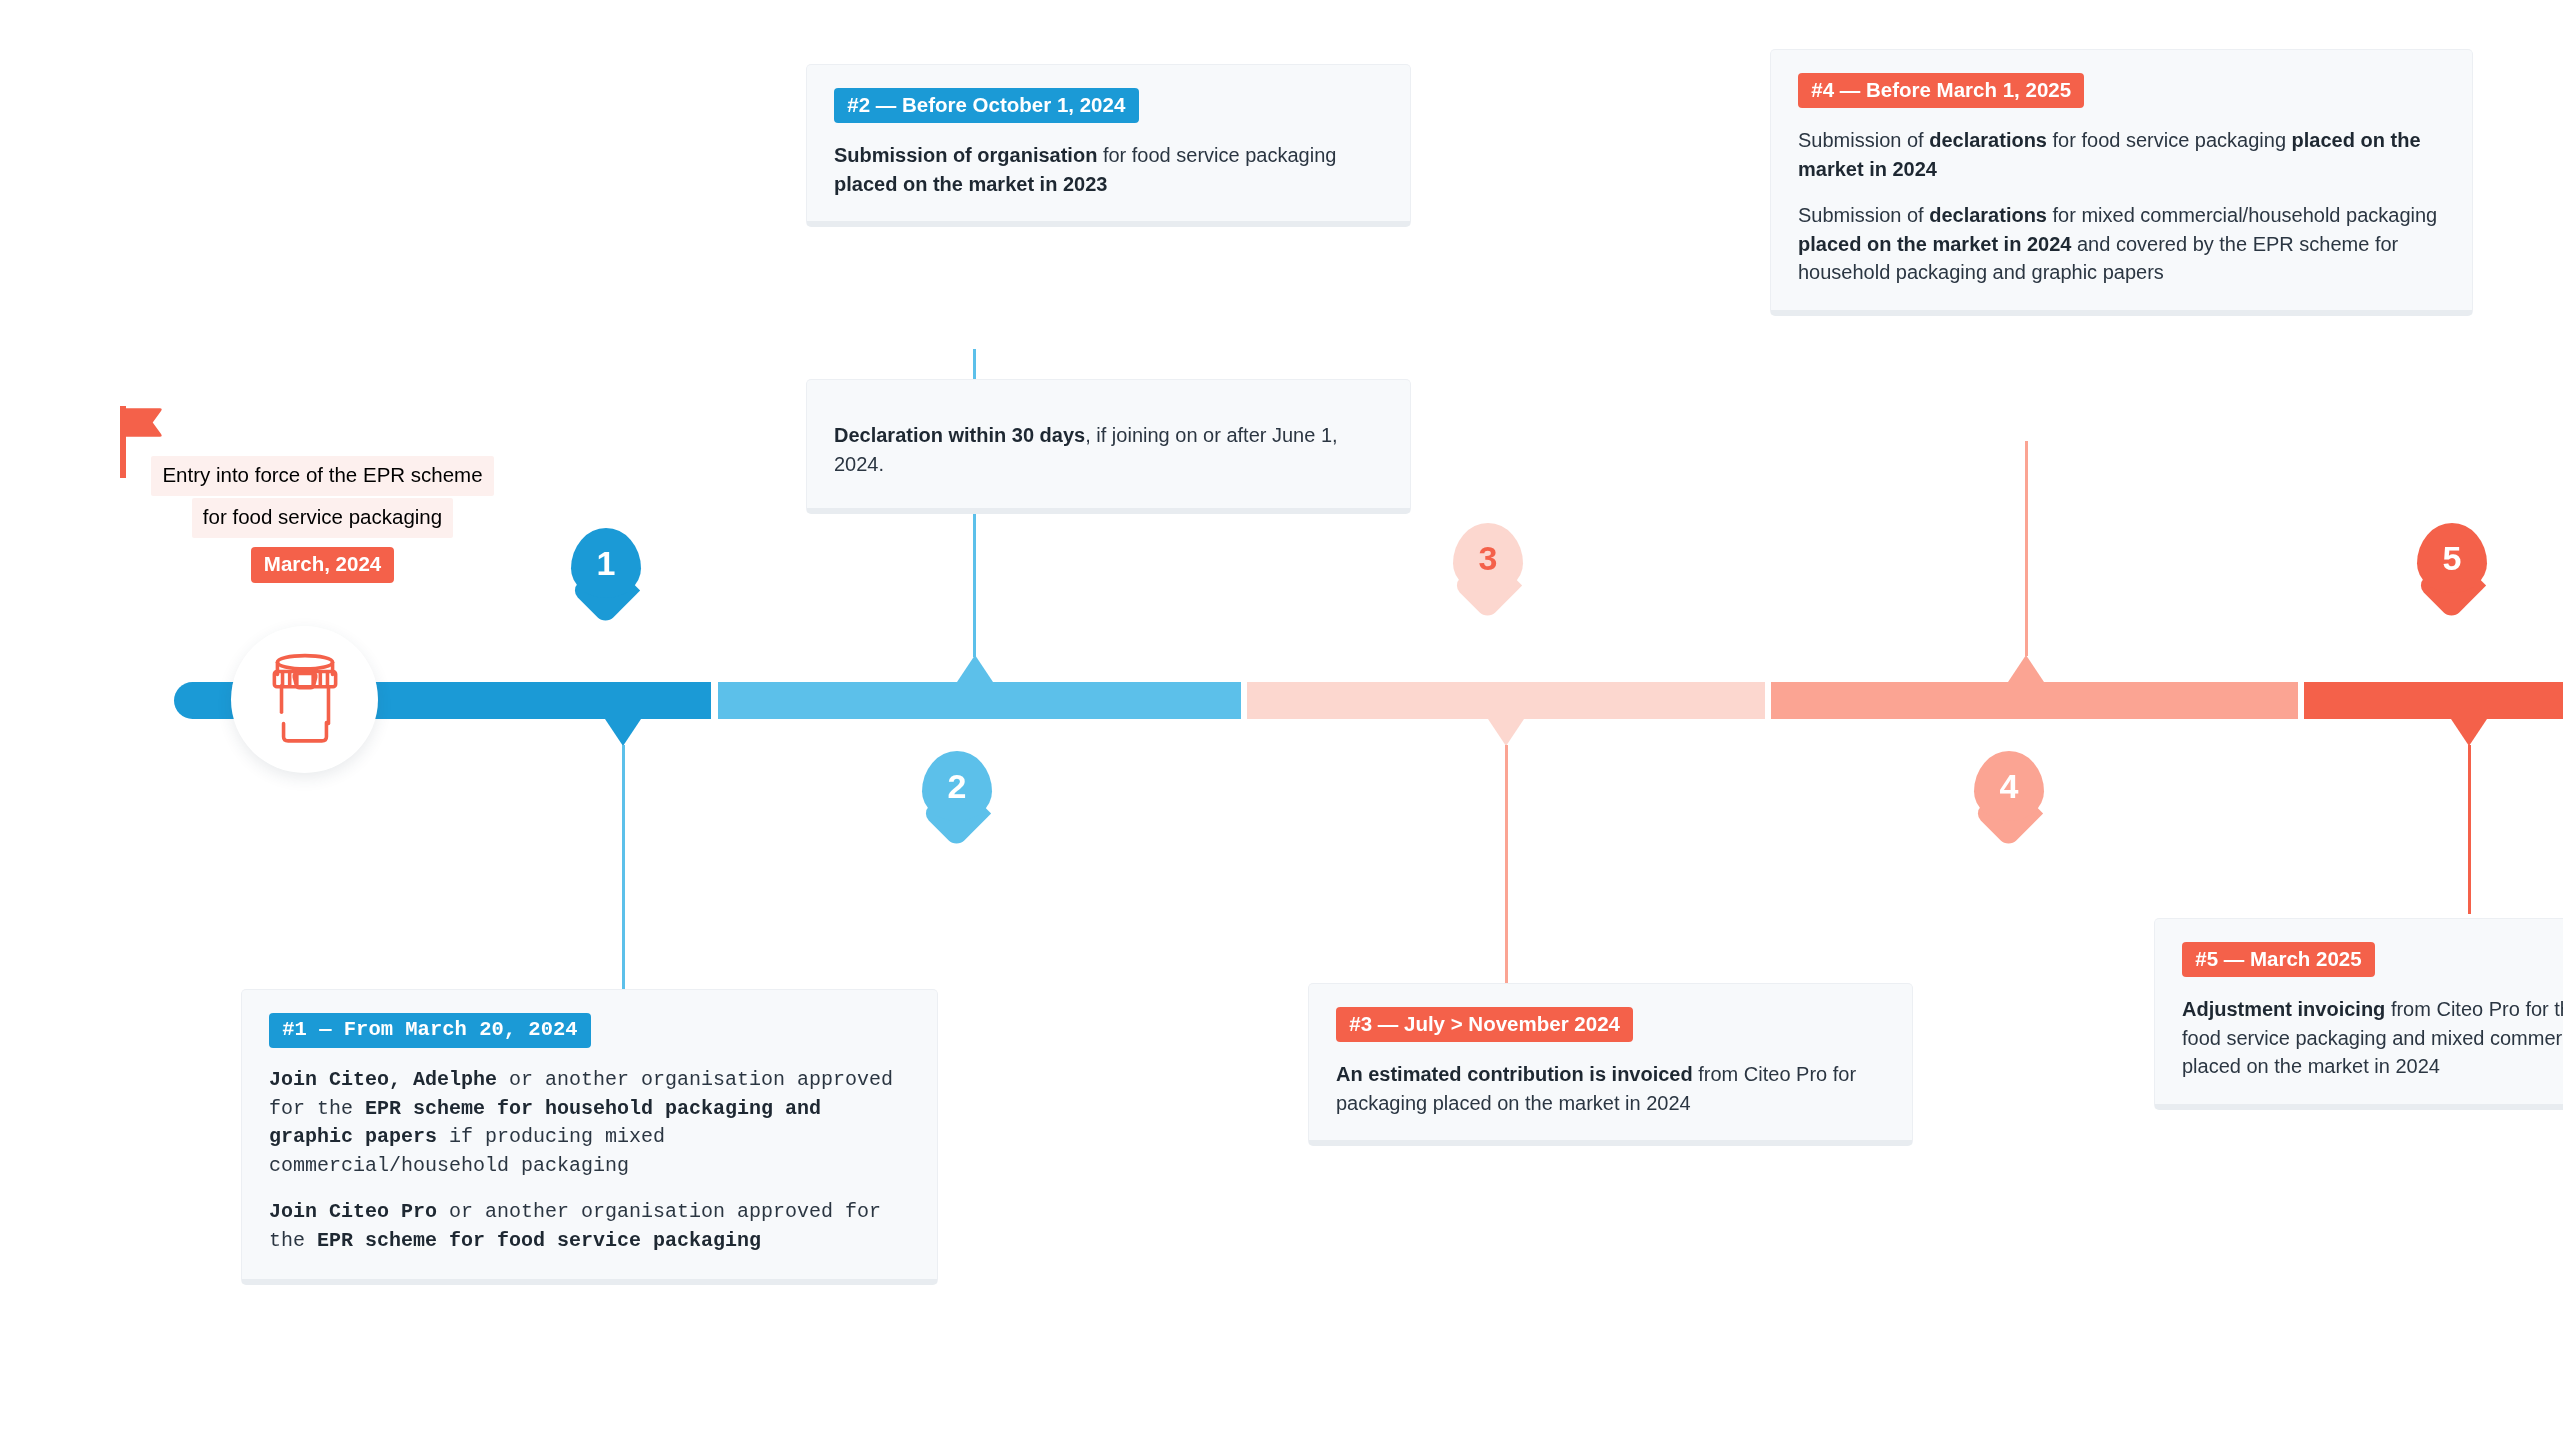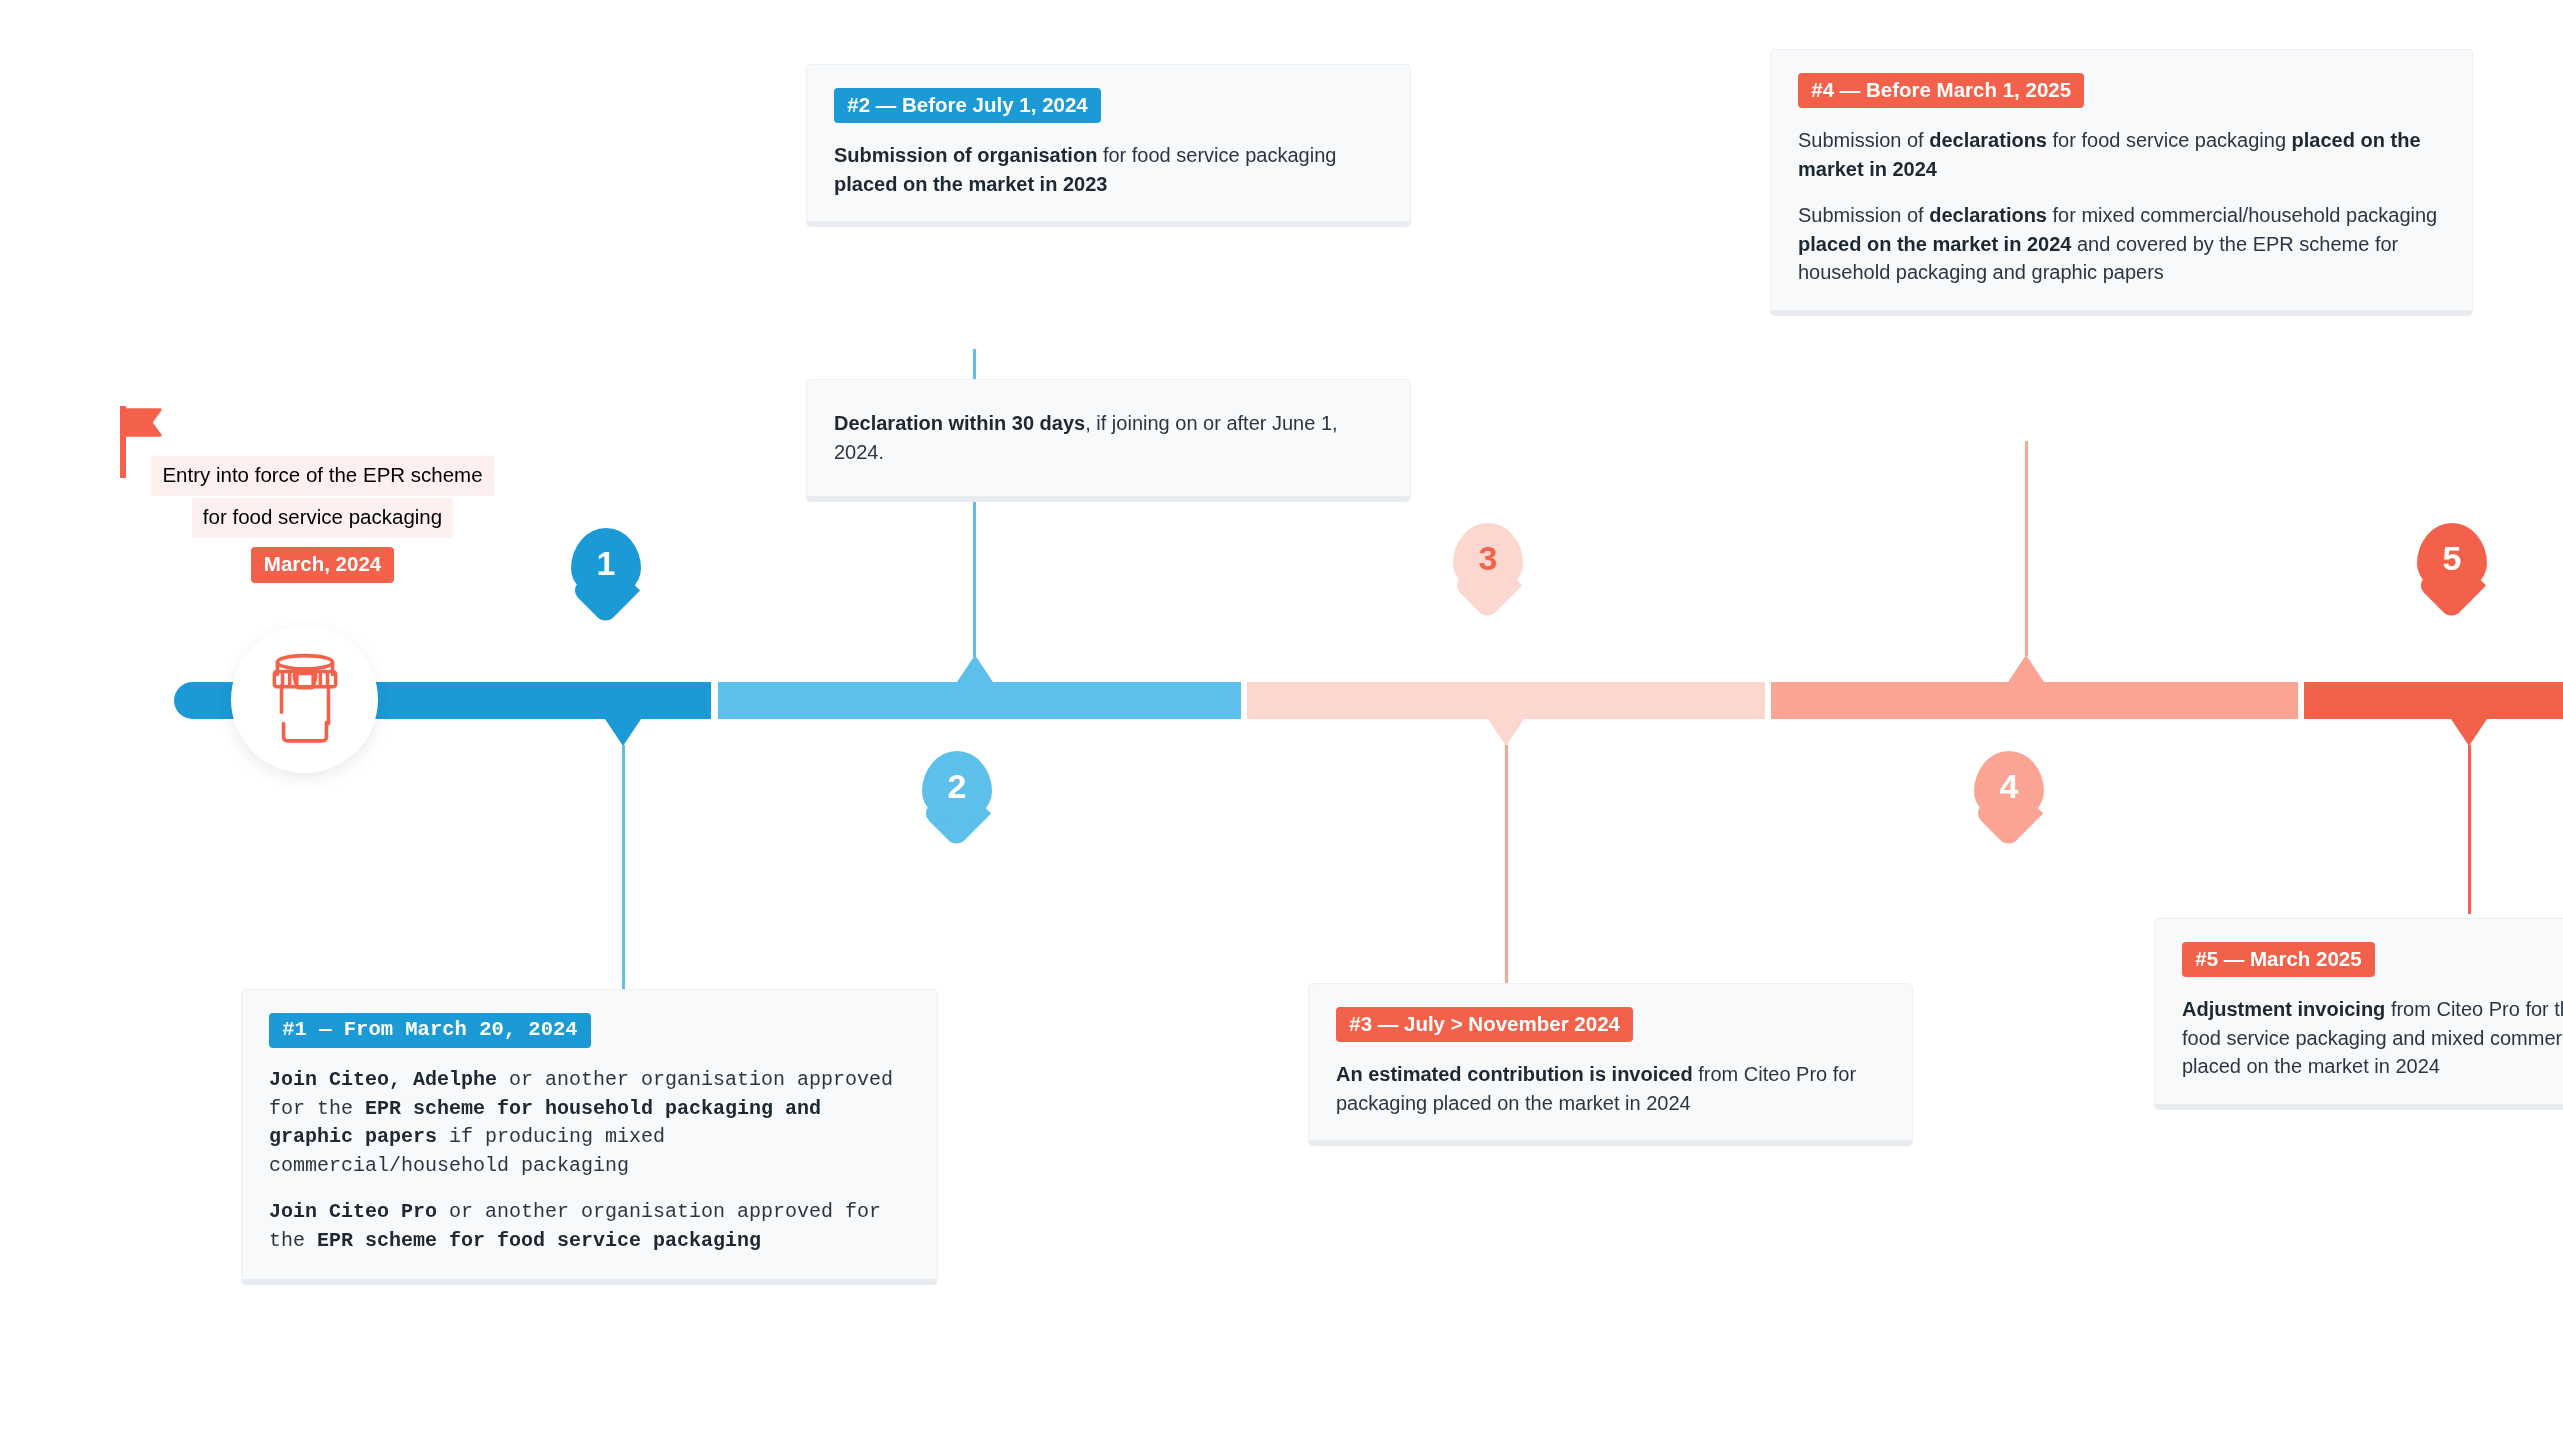--- a/index.html
+++ b/index.html
@@ -65,21 +65,21 @@
     white-space:nowrap;
   }
   .card p{
     margin:17.4px 0 0 0;
     font-size:20px;
     line-height:1.44;
     color:#2b3642;
     font-weight:400;
   }
   .card p b{font-weight:700;color:#1e2832;}
-  .card p.plain{margin-top:0;}
+  .card p.plain{margin-top:12px;}
 
   
   .flagwrap{position:absolute;}
   .flag-pole{position:absolute;width:5.6px;background:#f4614a;}
   .entry-lines{position:absolute;text-align:center;}
   .entry-line{
     display:inline-block;
     background:#fdf0ee;
     color:#000000;
     font-size:20.5px;
@@ -191,21 +191,21 @@
     </svg>
   </div>
 
   <div class="card" style="left:241px;top:989px;width:697px;font-family:Liberation Mono, monospace;">
     <span class="badge" style="background:#1b9ad6;">#1 — From March 20, 2024</span>
     <p><b>Join Citeo, Adelphe</b><span> or another organisation approved for the </span><b>EPR scheme for household packaging and graphic papers</b><span> if producing mixed commercial/household packaging</span></p>
     <p><b>Join Citeo Pro</b><span> or another organisation approved for the </span><b>EPR scheme for food service packaging</b></p>
   </div>
 
   <div class="card" style="left:806px;top:64px;width:605px;">
-    <span class="badge" style="background:#1b9ad6;">#2 — Before July 1, 2024</span>
+    <span class="badge" style="background:#1b9ad6;">#2 — Before October 1, 2024</span>
     <p><b>Submission of organisation</b><span> for food service packaging </span><b>placed on the market in 2023</b></p>
   </div>
 
   <div class="card" style="left:806px;top:379px;width:605px;padding-top:29px;padding-bottom:29px;">
     <p class="plain"><b>Declaration within 30 days</b><span>, if joining on or after June 1, 2024.</span></p>
   </div>
 
   <div class="card" style="left:1308px;top:983px;width:605px;">
     <span class="badge" style="background:#f4614a;">#3 — July &gt; November 2024</span>
     <p><b>An estimated contribution is invoiced</b><span> from Citeo Pro for packaging placed on the market in 2024</span></p>

